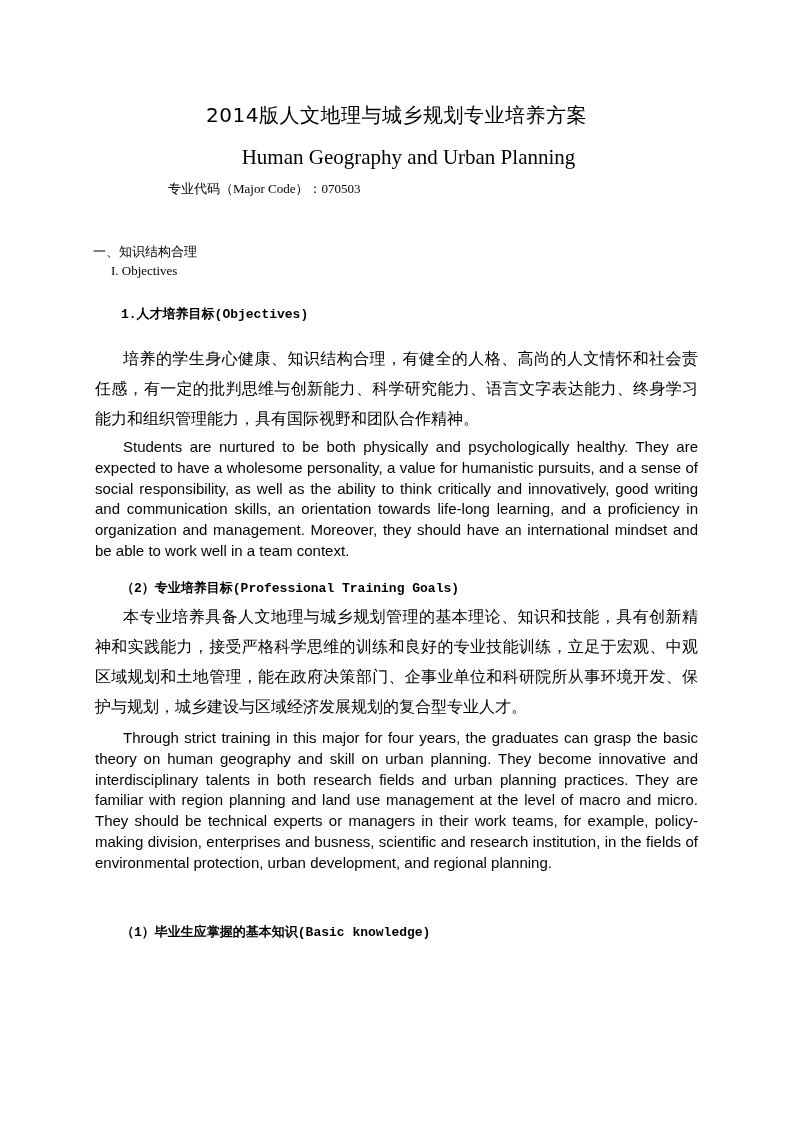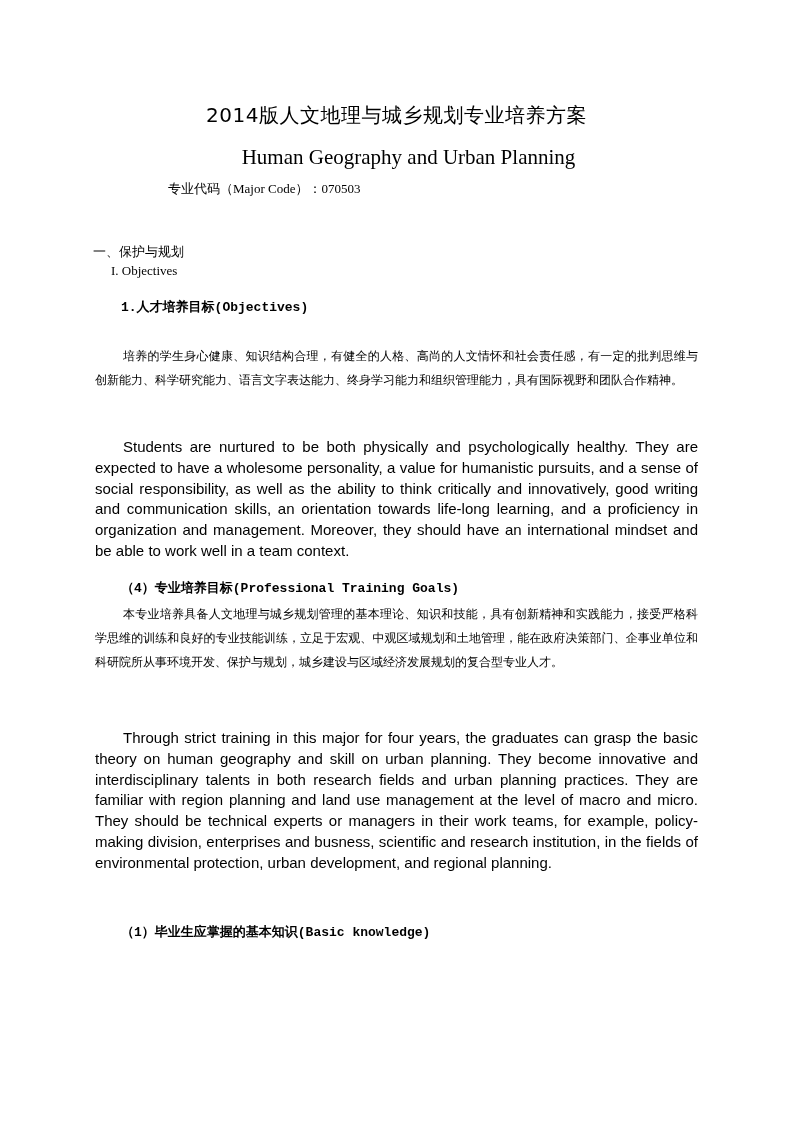--- a/index.html
+++ b/index.html
@@ -5,47 +5,47 @@
   html, body { margin: 0; padding: 0; background: #ffffff; }
   body { width: 793px; height: 1122px; position: relative; overflow: hidden; color: #000; }
   .page { position: absolute; left: 0; top: 0; width: 674px; height: 1122px; border-radius: 8px; }
   .abs { position: absolute; white-space: nowrap; }
   .title-cn { left: 0; width: 793px; text-align: center; top: 102px; font-size: 20px; font-family: "DejaVu Sans", sans-serif; letter-spacing: 0.5px; }
   .title-en { left: 0; width: 793px; text-align: center; top: 145px; font-size: 21px; font-family: "Liberation Serif", serif; padding-left: 12px; }
   .meta { font-size: 13px; font-family: "Liberation Serif", "DejaVu Serif", serif; }
   .heading-l1 { font-size: 13px; font-family: "DejaVu Sans", sans-serif; }
   .roman { font-size: 13px; font-family: "Liberation Serif", serif; }
   .heading-b { font-size: 13px; font-weight: bold; font-family: "Liberation Mono", "DejaVu Sans Mono", monospace; }
-  .para-cn { position: absolute; left: 95px; width: 603px; font-size: 12px; line-height: 24px; font-family: "DejaVu Serif", "Liberation Serif", serif; text-align: justify; text-indent: 28px; white-space: normal; }
+  .para-cn { position: absolute; left: 95px; width: 603px; font-size: 16px; line-height: 30px; font-family: "DejaVu Serif", "Liberation Serif", serif; text-align: justify; text-indent: 28px; white-space: normal; }
   .para-en { position: absolute; left: 95px; width: 603px; font-size: 15px; line-height: 20.8px; font-family: Liberation Sans, sans-serif; text-align: justify; text-indent: 28px; white-space: normal; }
 </style>
 </head>
 <body>
 
 <div class="page">
 
   <div class="abs title-cn">2014版人文地理与城乡规划专业培养方案</div>
   <div class="abs title-en">Human Geography and Urban Planning</div>
 
   <div class="abs meta" style="left:121px; top:180px;margin-left:47px;">
     <span>专业代码（Major Code）：</span><span>070503</span>
   </div>
 
 
-  <div class="abs heading-l1" style="left:93px; top:243px;">一、保护与规划</div>
+  <div class="abs heading-l1" style="left:93px; top:243px;">一、知识结构合理</div>
   <div class="abs roman" style="left:111px; top:263px;">I. Objectives</div>
 
-  <div class="abs heading-b" style="left:121px; top:298px;">1.人才培养目标(Objectives)</div>
+  <div class="abs heading-b" style="left:121px; top:305px;">1.人才培养目标(Objectives)</div>
 
 
   <div class="para-cn" style="top:344px;">培养的学生身心健康、知识结构合理，有健全的人格、高尚的人文情怀和社会责任感，有一定的批判思维与创新能力、科学研究能力、语言文字表达能力、终身学习能力和组织管理能力，具有国际视野和团队合作精神。</div>
 
   <div class="para-en" style="top:437px;">Students are nurtured to be both physically and psychologically healthy. They are expected to have a wholesome personality, a value for humanistic pursuits, and a sense of social responsibility, as well as the ability to think critically and innovatively, good writing and communication skills, an orientation towards life-long learning, and a proficiency in organization and management. Moreover, they should have an international mindset and be able to work well in a team context.</div>
 
-  <div class="abs heading-b" style="left:121px; top:579px;">（4）专业培养目标(Professional Training Goals)</div>
+  <div class="abs heading-b" style="left:121px; top:579px;">（2）专业培养目标(Professional Training Goals)</div>
 
   <div class="para-cn" style="top:602px;">本专业培养具备人文地理与城乡规划管理的基本理论、知识和技能，具有创新精神和实践能力，接受严格科学思维的训练和良好的专业技能训练，立足于宏观、中观区域规划和土地管理，能在政府决策部门、企事业单位和科研院所从事环境开发、保护与规划，城乡建设与区域经济发展规划的复合型专业人才。</div>
 
   <div class="para-en" style="top:728px;">Through strict training in this major for four years, the graduates can grasp the basic theory on human geography and skill on urban planning. They become innovative and interdisciplinary talents in both research fields and urban planning practices. They are familiar with region planning and land use management at the level of macro and micro. They should be technical experts or managers in their work teams, for example, policy-making division, enterprises and busness, scientific and research institution, in the fields of environmental protection, urban development, and regional planning.</div>
 
 
   <div class="abs heading-b" style="left:121px; top:923px;">（1）毕业生应掌握的基本知识(Basic knowledge)</div>
 
 
 </div>

